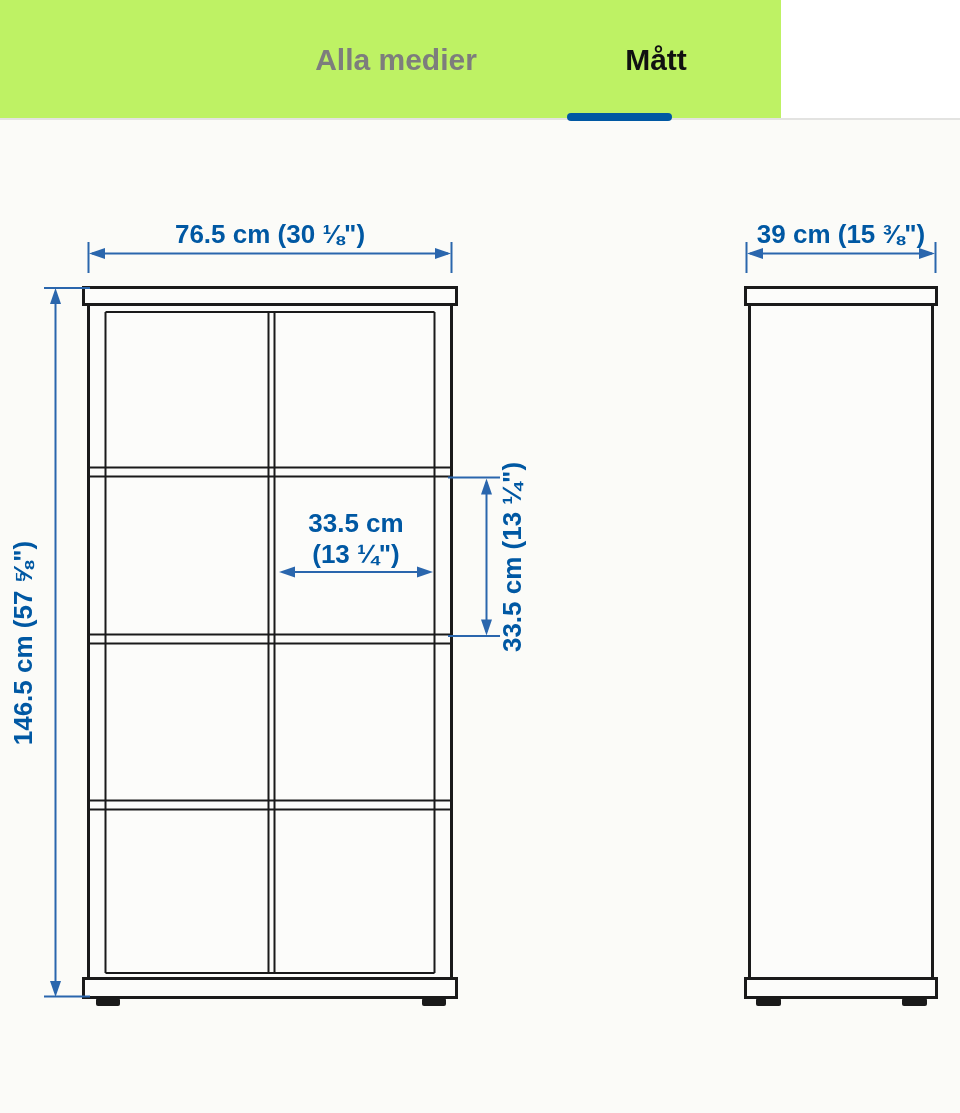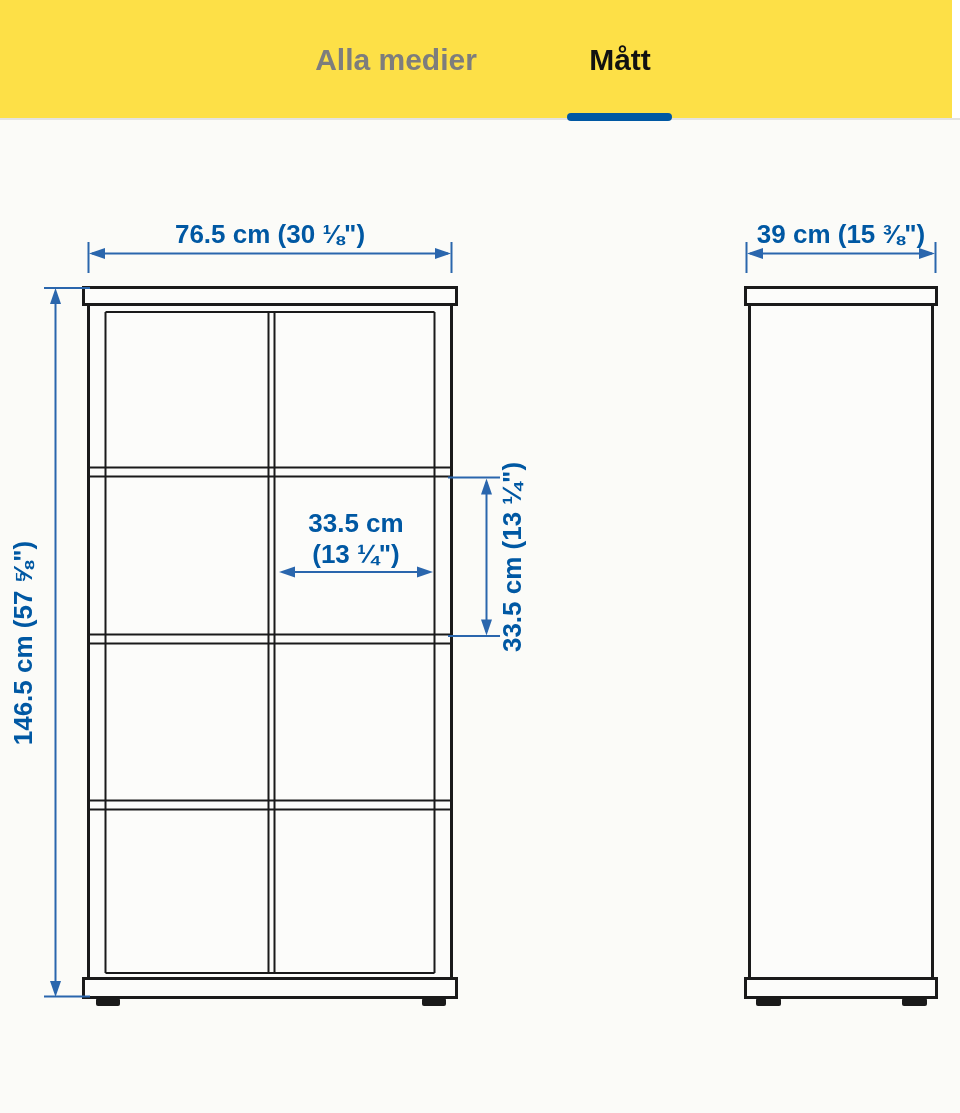--- a/index.html
+++ b/index.html
@@ -1,27 +1,27 @@
 <!DOCTYPE html>
 <html><head>
 <meta charset="utf-8">
 <style>
   html,body{margin:0;padding:0;}
   body{
     width:960px;height:1113px;position:relative;overflow:hidden;
     background:#ffffff;
     font-family:"Liberation Sans","DejaVu Sans",sans-serif;
   }
-  .header{position:absolute;top:0;left:0;width:952px;height:120px;background:#fde047;}
+  .header{position:absolute;top:0;left:0;width:781px;height:120px;background:#bef264;}
   .tab{
     position:absolute;top:42px;transform:translateX(-50%);
     font-size:30px;font-weight:700;line-height:36px;white-space:nowrap;cursor:pointer;
   }
   .tab.inactive{color:#7d7d7d;left:396px;}
-  .tab.active{color:#111111;left:620px;text-align:right;}
+  .tab.active{color:#111111;left:656px;text-align:right;}
   .tab-underline{
     position:absolute;left:567px;top:113px;width:105px;height:8px;
     border-radius:4px;background:#0058a3;z-index:3;
   }
   .separator{position:absolute;left:0;top:118px;width:960px;height:2px;background:#e3e3e1;z-index:1;}
   .canvas{position:absolute;left:0;top:120px;width:960px;height:993px;background:#fbfbf8;}
   svg{display:block;}
   .dimtext{
     font-family:"Liberation Sans","DejaVu Sans",sans-serif;
     font-size:26px;font-weight:700;fill:#0058a3;

